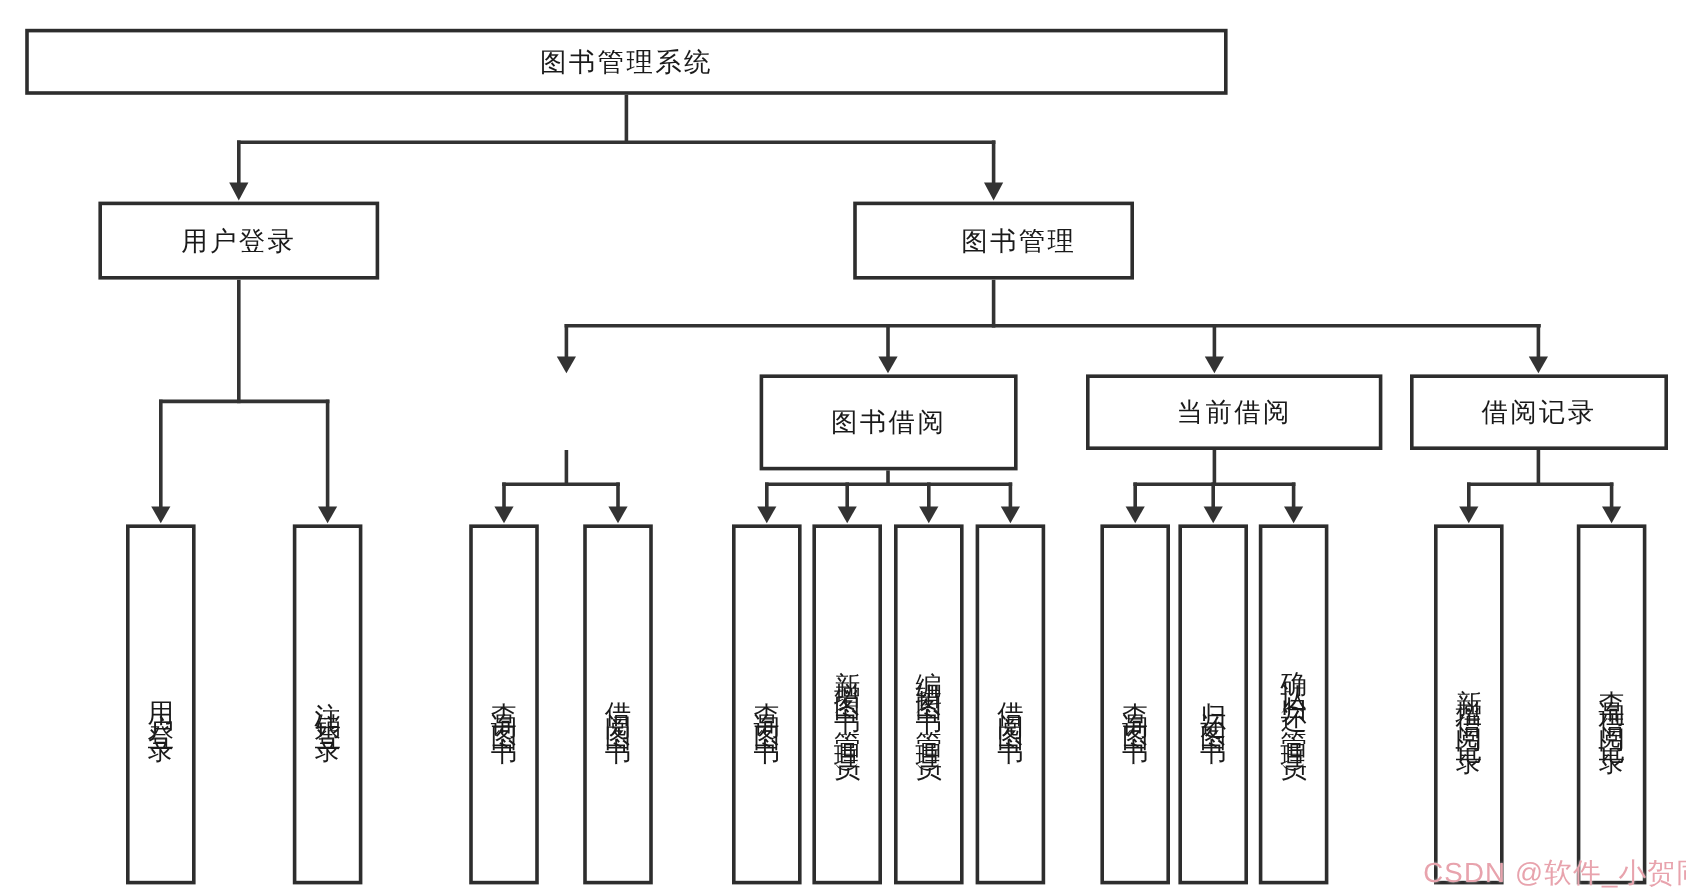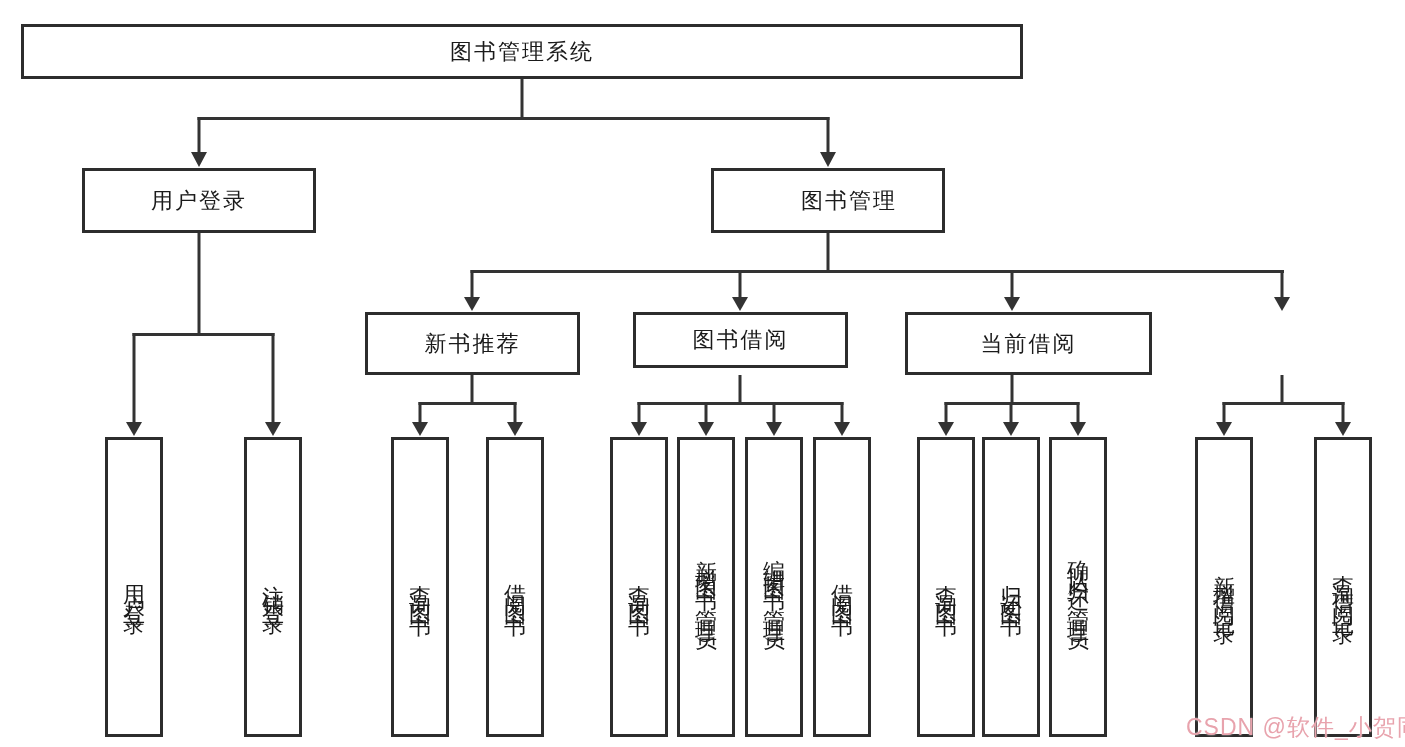--- a/index.html
+++ b/index.html
@@ -162,29 +162,29 @@
     <span class="hlabel">图书管理系统</span>
   </div>
 
   <div class="node" style="left:82px;top:168px;width:234px;height:65px;">
     <span class="hlabel">用户登录</span>
   </div>
   <div class="node" style="left:711px;top:168px;width:234px;height:65px;padding-left:42px;">
     <span class="hlabel">图书管理</span>
   </div>
 
-  <div class="node" style="left:365px;top:312px;width:215px;height:63px;">
-    <span class="hlabel">新书推荐</span>
-  </div>
-  <div class="node" style="left:633px;top:312px;width:215px;height:56px;">
+  <div class="node" style="left:633px;top:312px;width:215px;height:80px;">
     <span class="hlabel">图书借阅</span>
   </div>
   <div class="node" style="left:905px;top:312px;width:247px;height:63px;">
     <span class="hlabel">当前借阅</span>
   </div>
+  <div class="node" style="left:1175px;top:312px;width:215px;height:63px;">
+    <span class="hlabel">借阅记录</span>
+  </div>
 
   <div class="leaf" style="left:105px;">
     <span class="vlabel">用户登录</span>
   </div>
   <div class="leaf" style="left:244px;">
     <span class="vlabel">注销登录</span>
   </div>
   <div class="leaf" style="left:391px;">
     <span class="vlabel">查询图书</span>
   </div>

